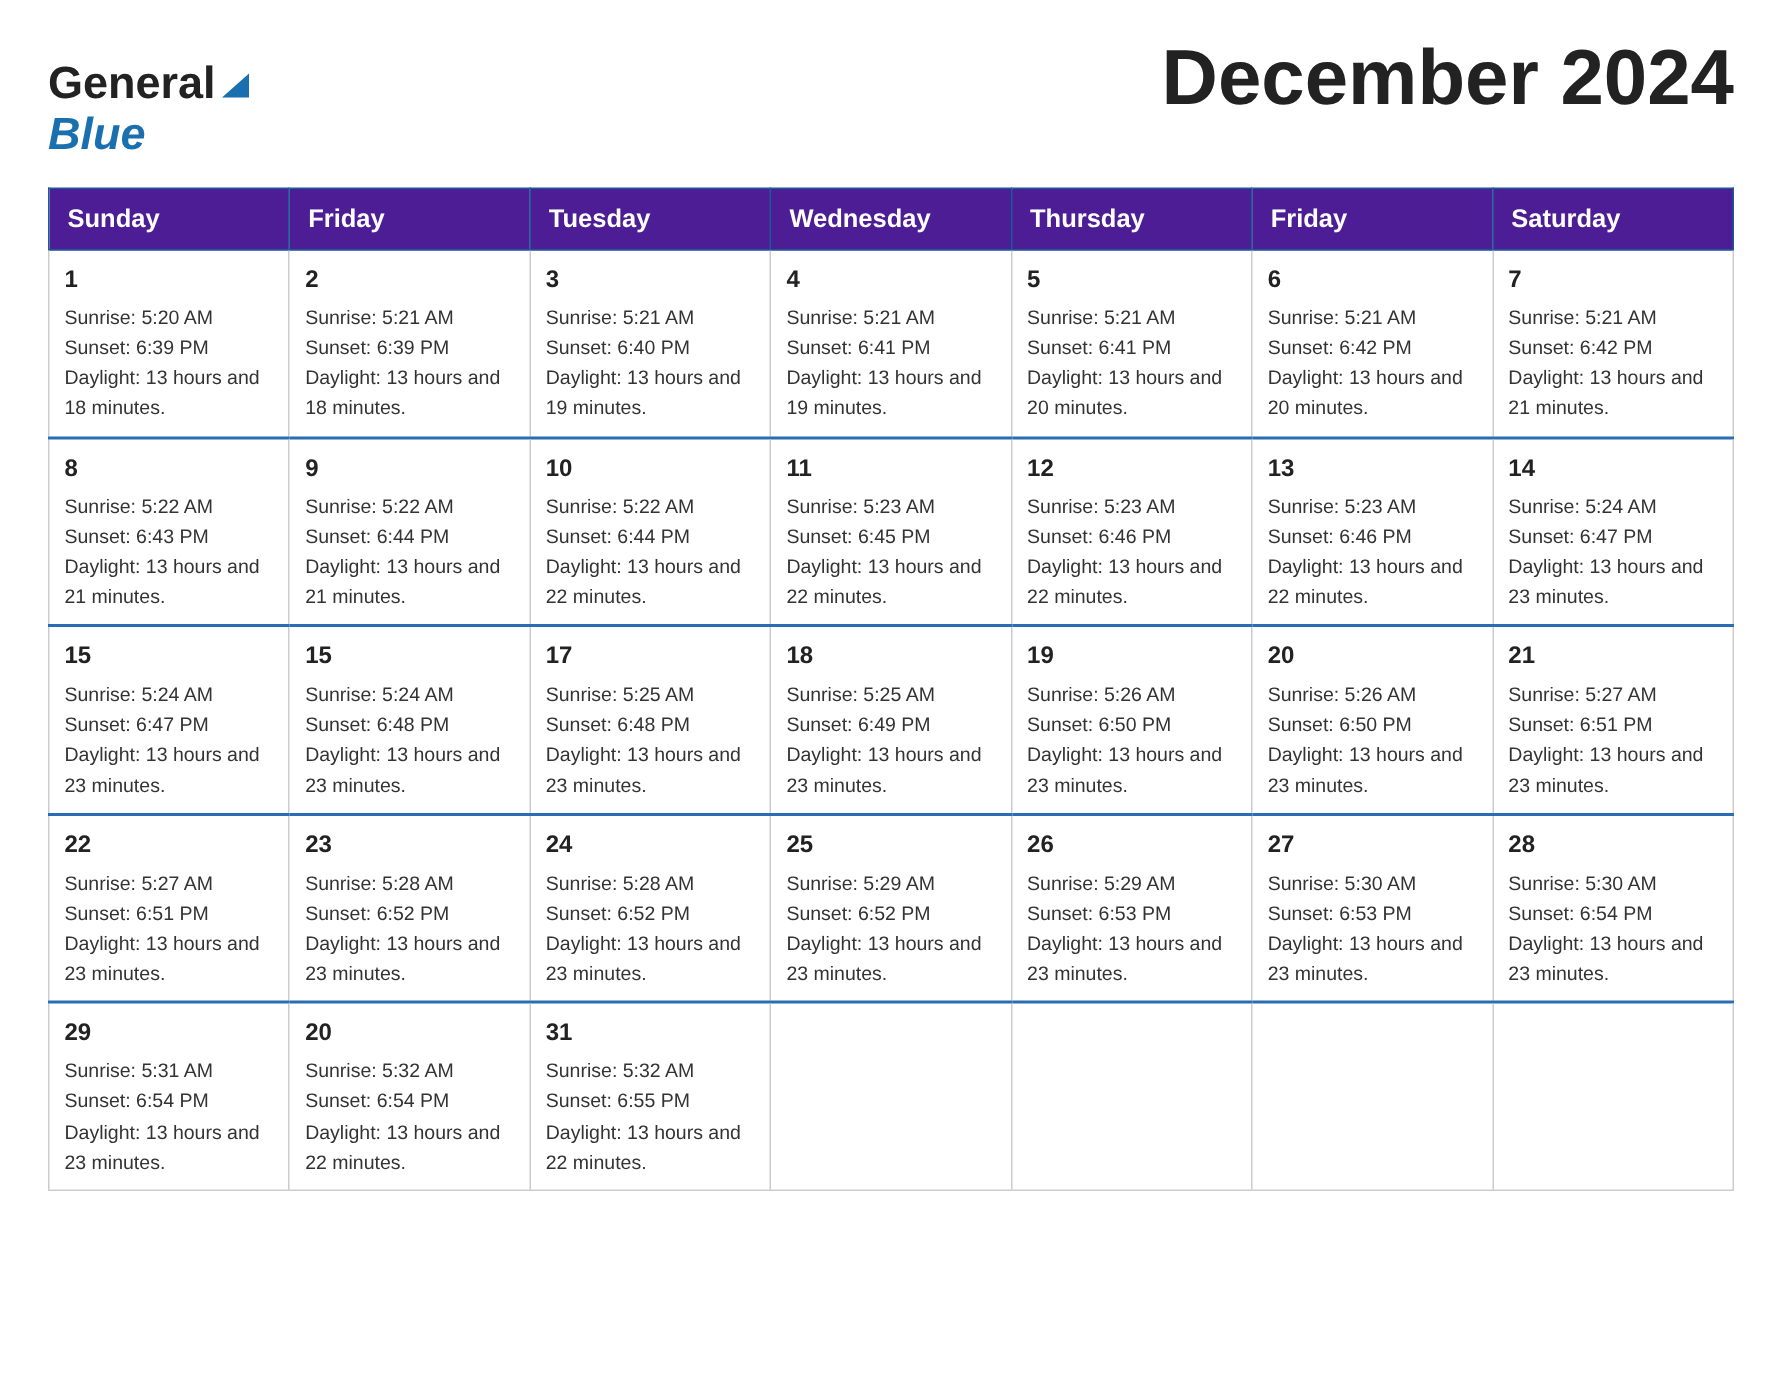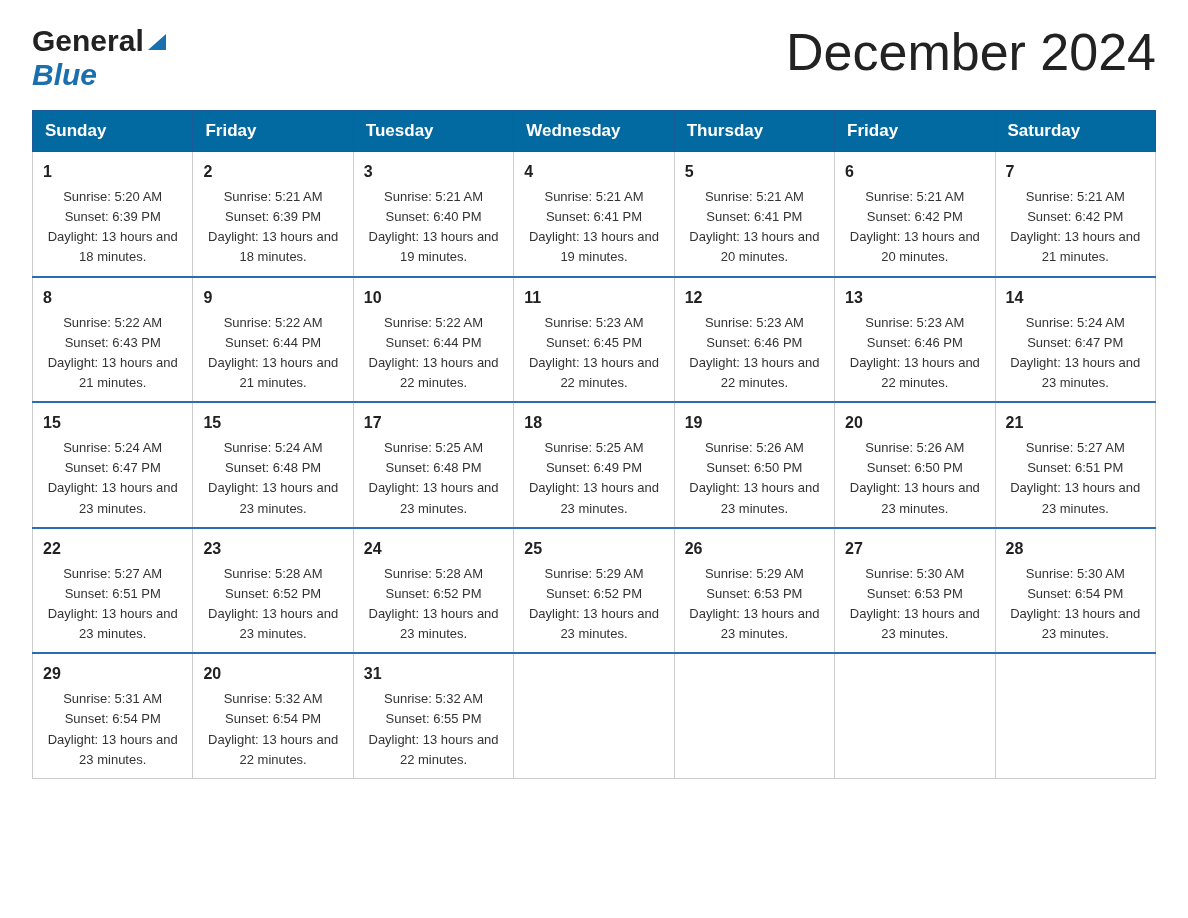--- a/index.html
+++ b/index.html
@@ -18,43 +18,44 @@
       margin-bottom: 18px;
     }
     .logo {
       display: flex;
       flex-direction: column;
       align-items: flex-start;
     }
     .logo-line {
       display: flex;
       align-items: center;
+      margin-top: 15px;
     }
     .title-area {
       text-align: right;
     }
     .month-title {
       font-size: 52px;
-      font-weight: normal;
+      font-weight: bold;
       color: #222;
       line-height: 1.1;
     }
     .location-subtitle {
       font-size: 22px;
       color: #444;
       margin-top: 4px;
     }
     
     .calendar-table {
       width: 100%;
       border-collapse: collapse;
       margin-top: 8px;
     }
     .calendar-table th {
-      background-color: #0369a1;
+      background-color: #4c1d95;
       color: #fff;
       font-size: 17px;
       font-weight: bold;
       padding: 10px 12px;
       text-align: left;
       border: 1px solid #1a5a99;
     }
     .calendar-table td {
       vertical-align: top;
       padding: 8px 10px;
@@ -67,21 +68,20 @@
     .day-number {
       font-size: 16px;
       font-weight: bold;
       margin-bottom: 3px;
       display: block;
     }
     .day-info {
       font-size: 13px;
       color: #333;
       line-height: 1.55;
-      text-align: center;
     }
     .empty-cell {
       background: #fff;
     }
     .row-border-top td {
       border-top: 2px solid #2a6db5;
     }
   </style>
 </head>
 <body>

